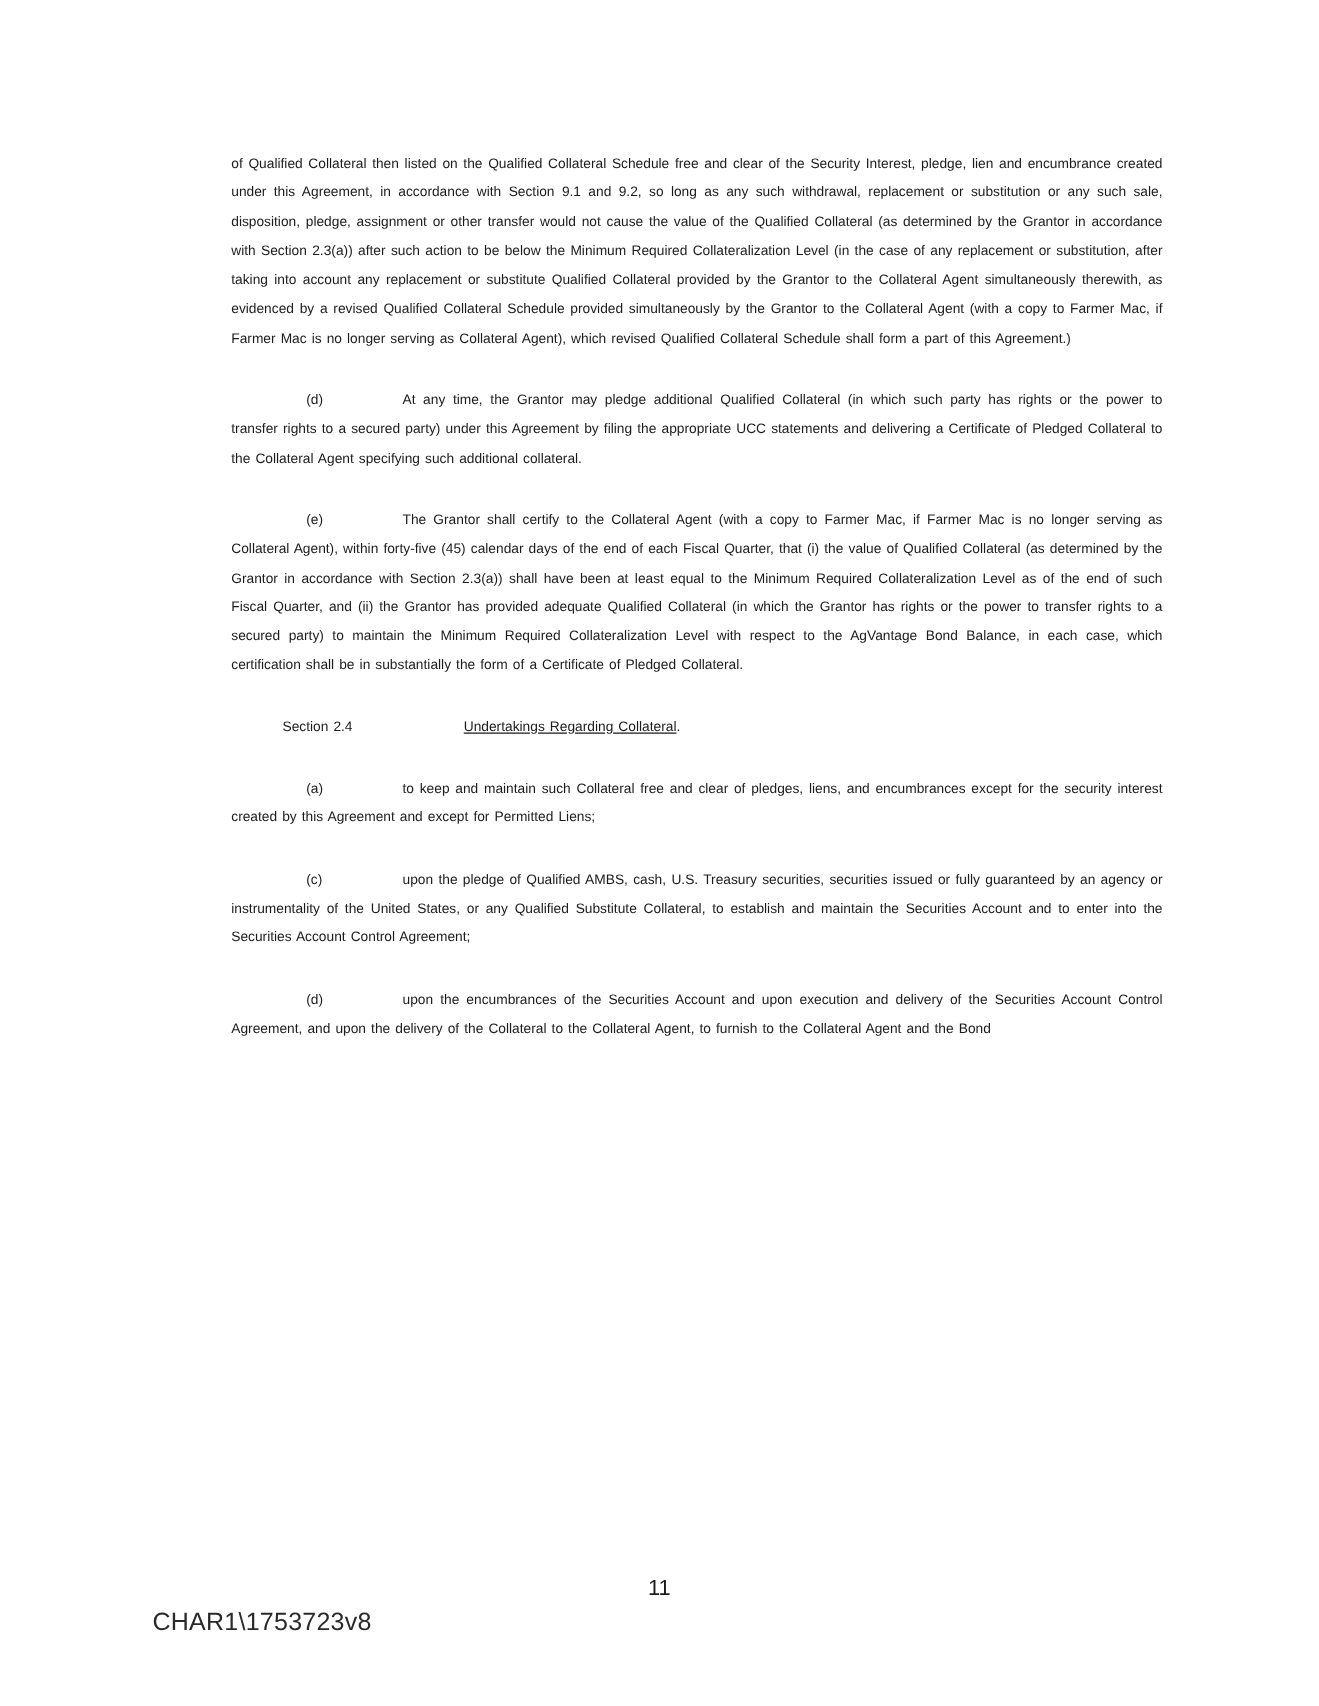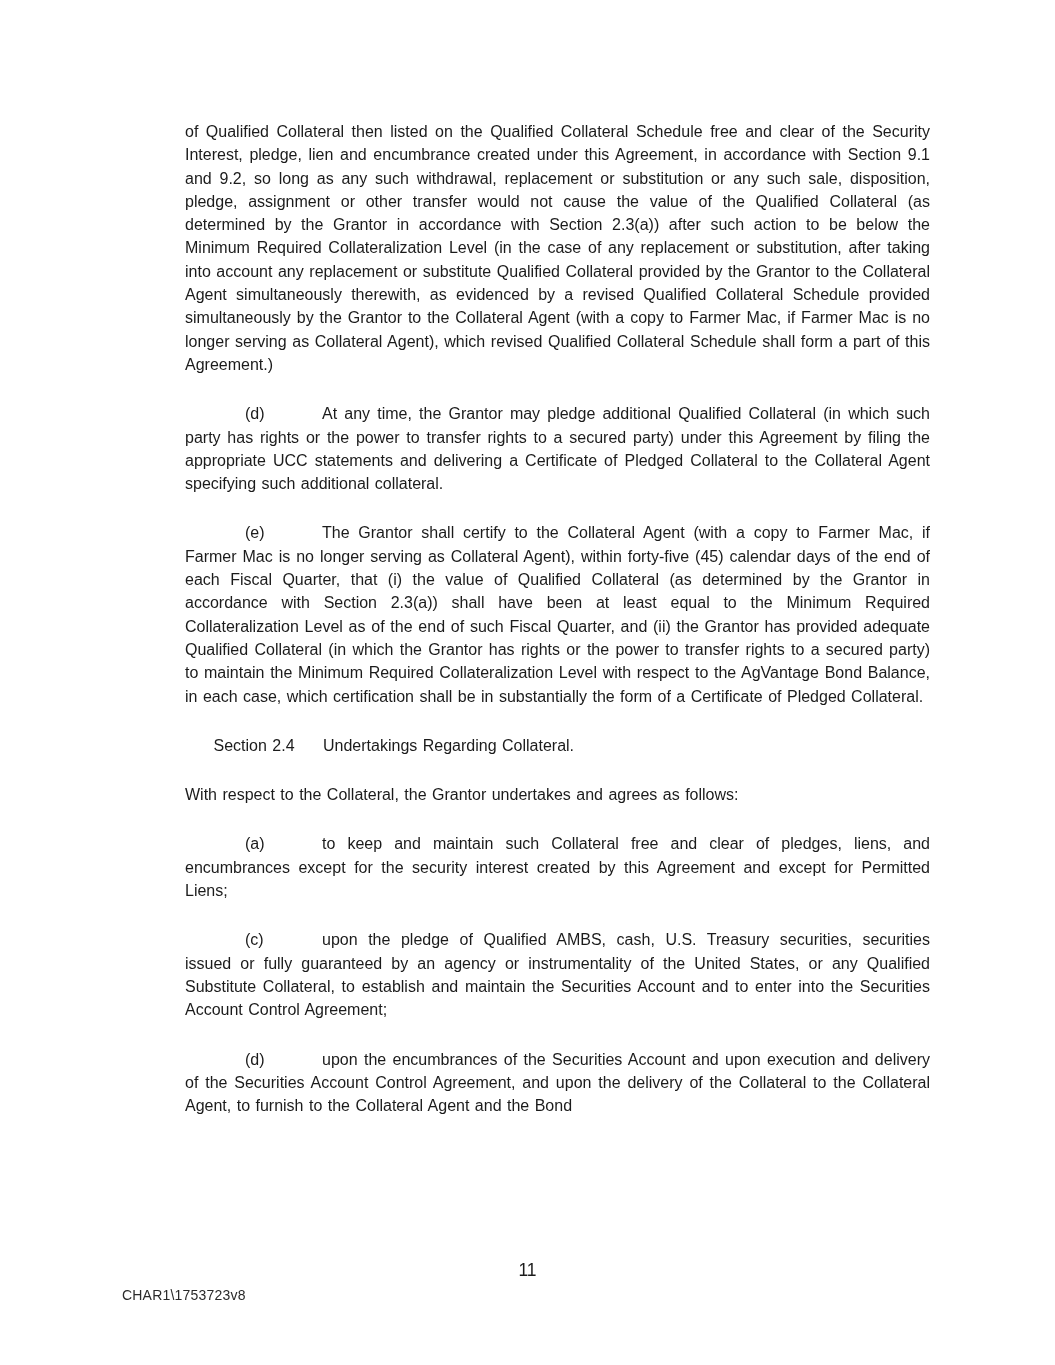--- a/index.html
+++ b/index.html
@@ -17,74 +17,75 @@
   }
   .page-content {
     position: absolute;
     left: 185px;
     top: 120px;
     width: 745px;
   }
   .para {
     margin: 0 0 26px 0;
     text-align: justify;
-    font-size: 16px;
+    font-size: 11px;
     line-height: 23.3px;
     word-spacing: 1px;
   }
   .para.indented {
     text-indent: 60px;
   }
   .plabel {
     display: inline-block;
     width: 77px;
     text-indent: 0;
   }
   .heading {
     text-align: left;
   }
   .heading-num {
     display: inline-block;
     width: 138px;
     text-align: center;
   }
   .heading-title {
+    text-decoration: underline;
+    margin-left: 48px;
   }
   .page-number {
     position: absolute;
     top: 1260px;
     left: 0;
     width: 1055px;
     text-align: center;
     font-size: 17.5px;
     color: #1b1b1b;
   }
   .doc-id {
     position: absolute;
     top: 1287px;
     left: 122px;
-    font-size: 14px;
+    font-size: 20px;
     color: #2a2a2a;
     letter-spacing: 0.2px;
   }
 </style>
 </head>
 <body>
 
 <div class="page-content">
 
   <p class="para">of Qualified Collateral then listed on the Qualified Collateral Schedule free and clear of the Security Interest, pledge, lien and encumbrance created under this Agreement, in accordance with Section 9.1 and 9.2, so long as any such withdrawal, replacement or substitution or any such sale, disposition, pledge, assignment or other transfer would not cause the value of the Qualified Collateral (as determined by the Grantor in accordance with Section 2.3(a)) after such action to be below the Minimum Required Collateralization Level (in the case of any replacement or substitution, after taking into account any replacement or substitute Qualified Collateral provided by the Grantor to the Collateral Agent simultaneously therewith, as evidenced by a revised Qualified Collateral Schedule provided simultaneously by the Grantor to the Collateral Agent (with a copy to Farmer Mac, if Farmer Mac is no longer serving as Collateral Agent), which revised Qualified Collateral Schedule shall form a part of this Agreement.)</p>
 
   <p class="para indented"><span class="plabel">(d)</span><span>At any time, the Grantor may pledge additional Qualified Collateral (in which such party has rights or the power to transfer rights to a secured party) under this Agreement by filing the appropriate UCC statements and delivering a Certificate of Pledged Collateral to the Collateral Agent specifying such additional collateral.</span></p>
 
   <p class="para indented"><span class="plabel">(e)</span><span>The Grantor shall certify to the Collateral Agent (with a copy to Farmer Mac, if Farmer Mac is no longer serving as Collateral Agent), within forty-five (45) calendar days of the end of each Fiscal Quarter, that (i) the value of Qualified Collateral (as determined by the Grantor in accordance with Section 2.3(a)) shall have been at least equal to the Minimum Required Collateralization Level as of the end of such Fiscal Quarter, and (ii) the Grantor has provided adequate Qualified Collateral (in which the Grantor has rights or the power to transfer rights to a secured party) to maintain the Minimum Required Collateralization Level with respect to the AgVantage Bond Balance, in each case, which certification shall be in substantially the form of a Certificate of Pledged Collateral.</span></p>
 
   <p class="para heading"><span class="heading-num">Section 2.4</span><span class="heading-title">Undertakings Regarding Collateral</span><span>.</span></p>
 
-  <p class="para">With respect to the Collateral, the Grantor undertakes and agrees as follows:</p>
 
   <p class="para indented"><span class="plabel">(a)</span><span>to keep and maintain such Collateral free and clear of pledges, liens, and encumbrances except for the security interest created by this Agreement and except for Permitted Liens;</span></p>
 
 
   <p class="para indented"><span class="plabel">(c)</span><span>upon the pledge of Qualified AMBS, cash, U.S. Treasury securities, securities issued or fully guaranteed by an agency or instrumentality of the United States, or any Qualified Substitute Collateral, to establish and maintain the Securities Account and to enter into the Securities Account Control Agreement;</span></p>
 
   <p class="para indented"><span class="plabel">(d)</span><span>upon the encumbrances of the Securities Account and upon execution and delivery of the Securities Account Control Agreement, and upon the delivery of the Collateral to the Collateral Agent, to furnish to the Collateral Agent and the Bond</span></p>
 
 </div>
 

